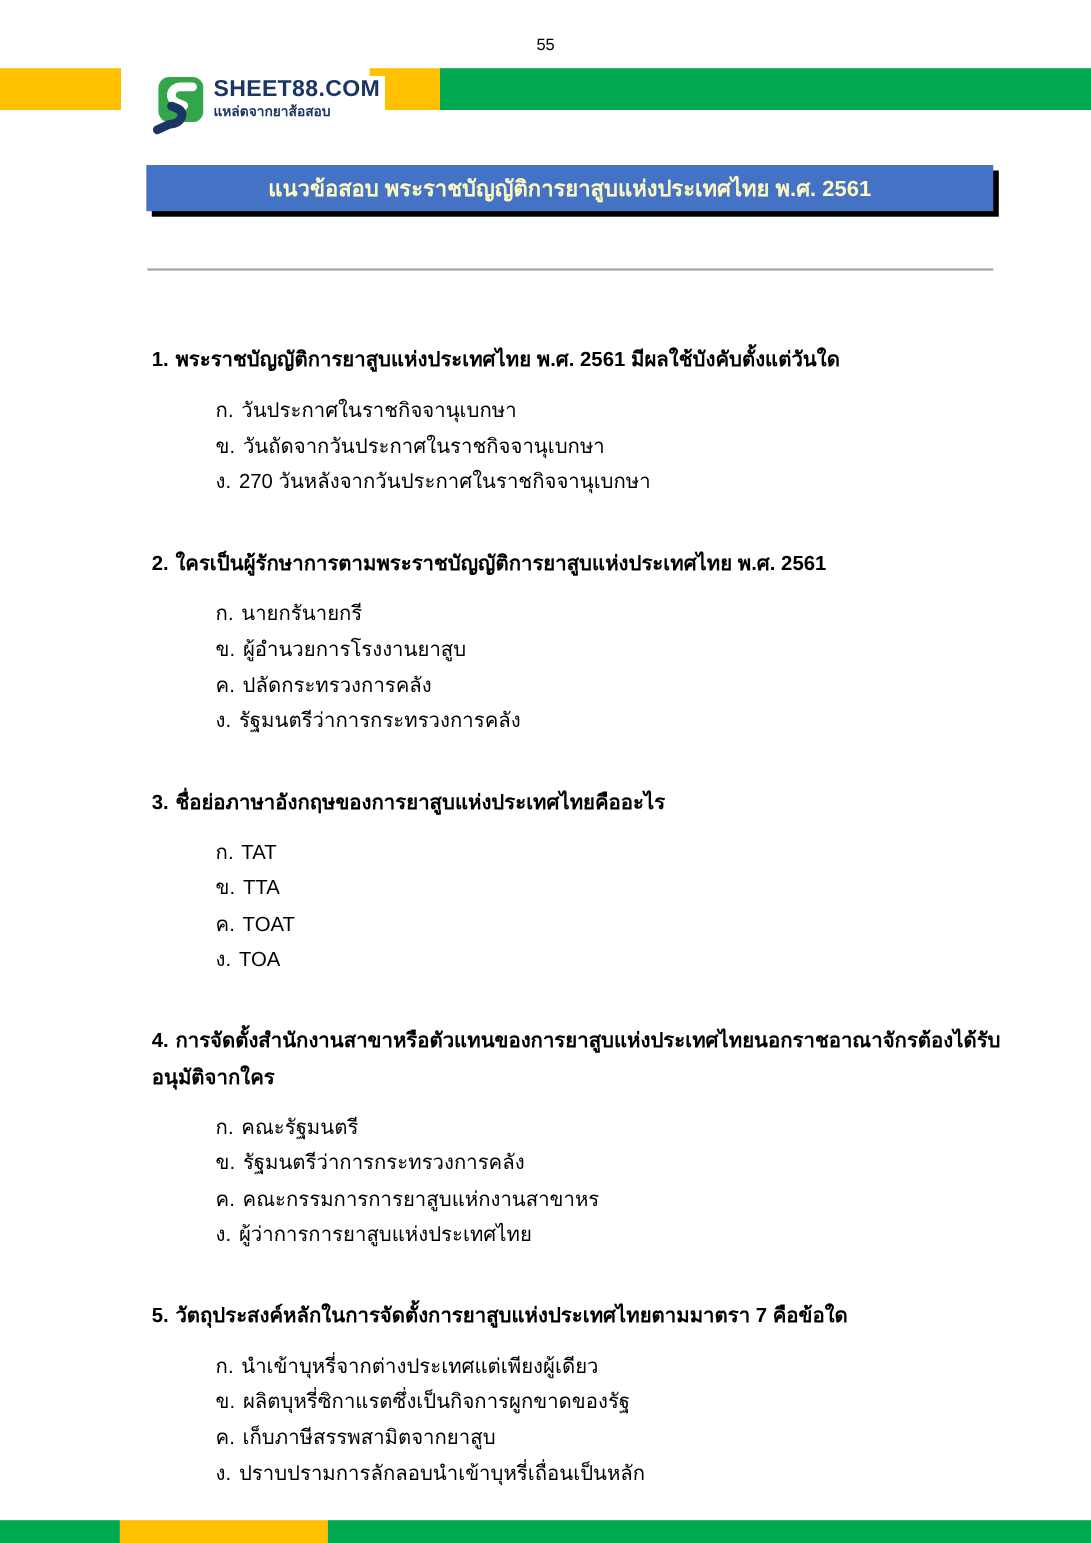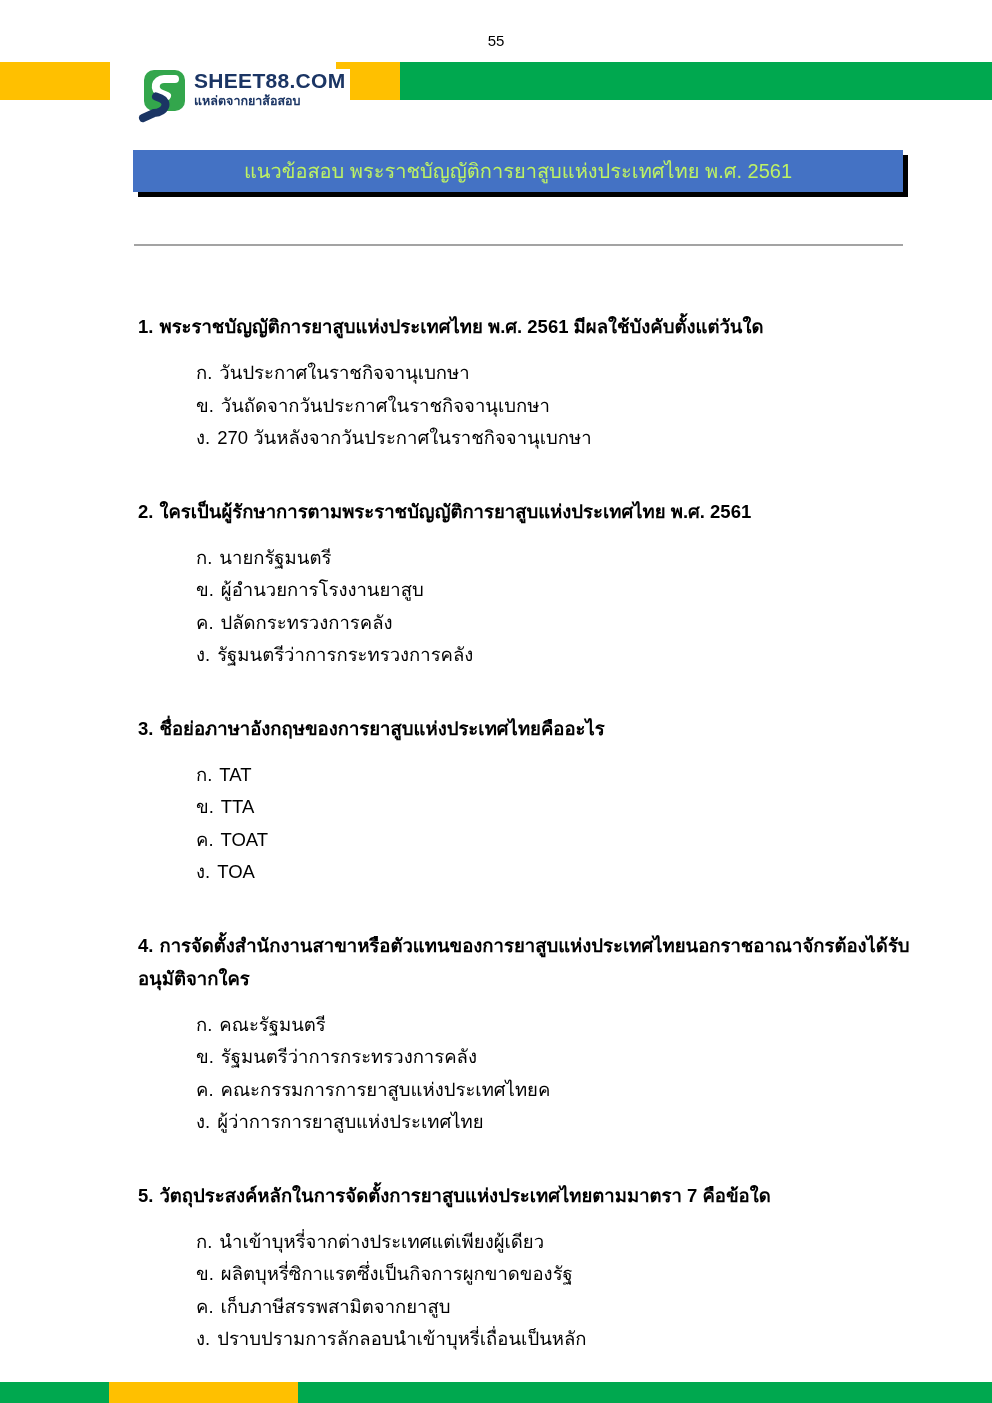--- a/index.html
+++ b/index.html
@@ -28,21 +28,21 @@
     background:#fff;padding-right:4px;
   }
   .logo-mark{width:48px;height:54px;display:block;}
   .logo-brand{font-size:21px;font-weight:bold;color:var(--navy);letter-spacing:.3px;line-height:24px;}
   .logo-tagline{font-size:12.5px;font-weight:bold;color:var(--navy);line-height:15px;margin-top:1px;}
   .banner{
     position:absolute;left:133px;top:150px;width:770px;height:42px;
     background:var(--banner_blue);box-shadow:5px 5px 0 0 #000;
     display:flex;align-items:center;justify-content:center;
   }
-  .banner-title{color:#bef264;font-size:20px;font-weight:normal;white-space:nowrap;}
+  .banner-title{color:#fef9c3;font-size:20px;font-weight:bold;white-space:nowrap;}
   .divider{position:absolute;left:134px;top:244px;width:769px;height:2px;background:var(--divider_gray);}
   .content{position:absolute;left:138px;top:270px;width:780px;}
   .question{margin-bottom:15px;}
   .q-heading{font-weight:bold;font-size:18.5px;line-height:33px;margin-top:40px;}
   .q-num{margin-right:6px;}
   .choices{margin:14px 0 0 58px;}
   .choice{font-size:18.5px;line-height:32.5px;}
   .c-label{margin-right:7px;}
   .ftr-green-left{left:0;top:1382px;width:109px;height:21px;background:var(--green);}
   .ftr-yellow{left:109px;top:1382px;width:189px;height:21px;background:var(--yellow);}
@@ -86,21 +86,21 @@
       <div class="choice"><span class="c-label">ข.</span><span class="c-text">วันถัดจากวันประกาศในราชกิจจานุเบกษา</span></div>
       <div class="choice"><span class="c-label">ง.</span><span class="c-text">270 วันหลังจากวันประกาศในราชกิจจานุเบกษา</span></div>
     </div>
   </div>
 
   <div class="question">
     <div class="q-heading">
       <span class="q-num">2.</span><span class="q-text">ใครเป็นผู้รักษาการตามพระราชบัญญัติการยาสูบแห่งประเทศไทย พ.ศ. 2561</span>
     </div>
     <div class="choices">
-      <div class="choice"><span class="c-label">ก.</span><span class="c-text">นายกรัฐมนตรี</span></div>
+      <div class="choice"><span class="c-label">ก.</span><span class="c-text">นายกรันายกรี</span></div>
       <div class="choice"><span class="c-label">ข.</span><span class="c-text">ผู้อำนวยการโรงงานยาสูบ</span></div>
       <div class="choice"><span class="c-label">ค.</span><span class="c-text">ปลัดกระทรวงการคลัง</span></div>
       <div class="choice"><span class="c-label">ง.</span><span class="c-text">รัฐมนตรีว่าการกระทรวงการคลัง</span></div>
     </div>
   </div>
 
   <div class="question">
     <div class="q-heading">
       <span class="q-num">3.</span><span class="q-text">ชื่อย่อภาษาอังกฤษของการยาสูบแห่งประเทศไทยคืออะไร</span>
     </div>
@@ -112,21 +112,21 @@
     </div>
   </div>
 
   <div class="question">
     <div class="q-heading">
       <span class="q-num">4.</span><span class="q-text">การจัดตั้งสำนักงานสาขาหรือตัวแทนของการยาสูบแห่งประเทศไทยนอกราชอาณาจักรต้องได้รับอนุมัติจากใคร</span>
     </div>
     <div class="choices">
       <div class="choice"><span class="c-label">ก.</span><span class="c-text">คณะรัฐมนตรี</span></div>
       <div class="choice"><span class="c-label">ข.</span><span class="c-text">รัฐมนตรีว่าการกระทรวงการคลัง</span></div>
-      <div class="choice"><span class="c-label">ค.</span><span class="c-text">คณะกรรมการการยาสูบแห่งประเทศไทยค</span></div>
+      <div class="choice"><span class="c-label">ค.</span><span class="c-text">คณะกรรมการการยาสูบแห่กงานสาขาหร</span></div>
       <div class="choice"><span class="c-label">ง.</span><span class="c-text">ผู้ว่าการการยาสูบแห่งประเทศไทย</span></div>
     </div>
   </div>
 
   <div class="question">
     <div class="q-heading">
       <span class="q-num">5.</span><span class="q-text">วัตถุประสงค์หลักในการจัดตั้งการยาสูบแห่งประเทศไทยตามมาตรา 7 คือข้อใด</span>
     </div>
     <div class="choices">
       <div class="choice"><span class="c-label">ก.</span><span class="c-text">นำเข้าบุหรี่จากต่างประเทศแต่เพียงผู้เดียว</span></div>

